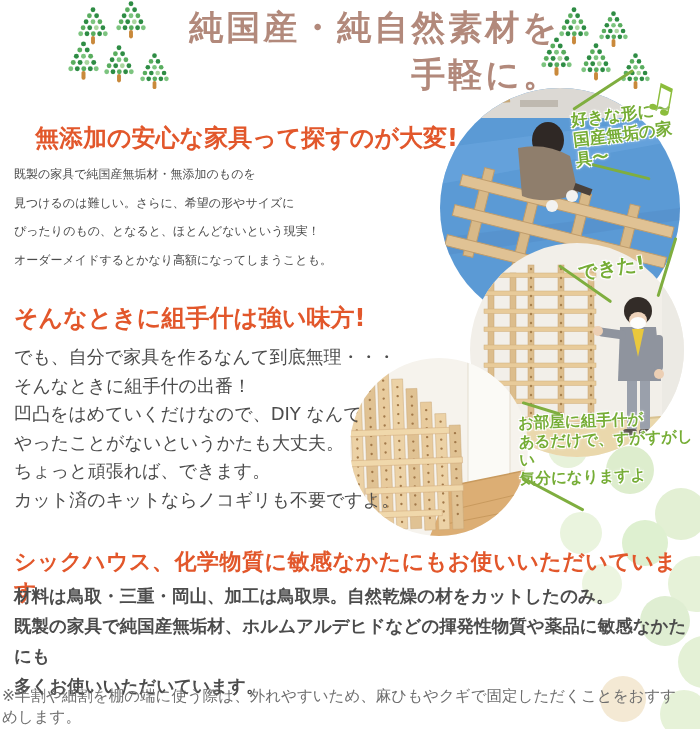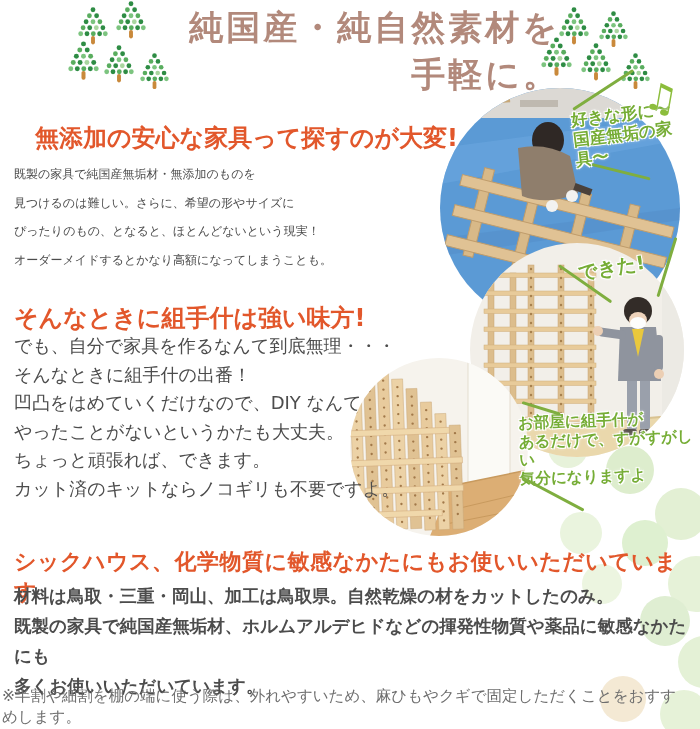--- a/index.html
+++ b/index.html
@@ -10,21 +10,21 @@
   .page-title{left:140px;top:4px;width:420px;text-align:right;z-index:4;
     color:#b2897b;font-size:34px;font-weight:bold;letter-spacing:3px;line-height:47px;}
   .trees{z-index:4;}
   
   h2{margin:0;font-weight:bold;color:#e2572b;}
   .sec-h1{left:24px;top:122px;font-size:24px;z-index:5;margin-left:11px;}
   .sec-h2{left:14px;top:302px;font-size:24px;z-index:5;}
   .sec-h3{left:14px;top:547px;font-size:22px;z-index:5;letter-spacing:0.5px;}
   .body{color:#4c4c4c;z-index:5;}
   .sec-b1{left:14px;top:160px;font-size:12px;line-height:28.5px;}
-  .sec-b2{left:14px;top:332px;font-size:18px;line-height:28.5px;}
+  .sec-b2{left:14px;top:343px;font-size:18px;line-height:28.5px;}
   .sec-b3{left:14px;top:581px;font-size:17.5px;line-height:30px;font-weight:bold;}
   .footnote{left:2px;top:686px;width:686px;font-size:15.5px;line-height:21px;color:#6e6e6e;z-index:5;}
   
   .photo{border-radius:50%;overflow:hidden;}
   .photo1{left:440px;top:88px;width:240px;height:240px;z-index:1;}
   .photo2{left:470px;top:243px;width:214px;height:214px;z-index:2;}
   .photo3{left:350px;top:358px;width:178px;height:178px;z-index:3;}
   
   .caption{z-index:6;font-weight:bold;color:#76ad36;
     text-shadow:-1px -1px 0 #fff,1px -1px 0 #fff,-1px 1px 0 #fff,1px 1px 0 #fff,0 0 4px #fff;}

